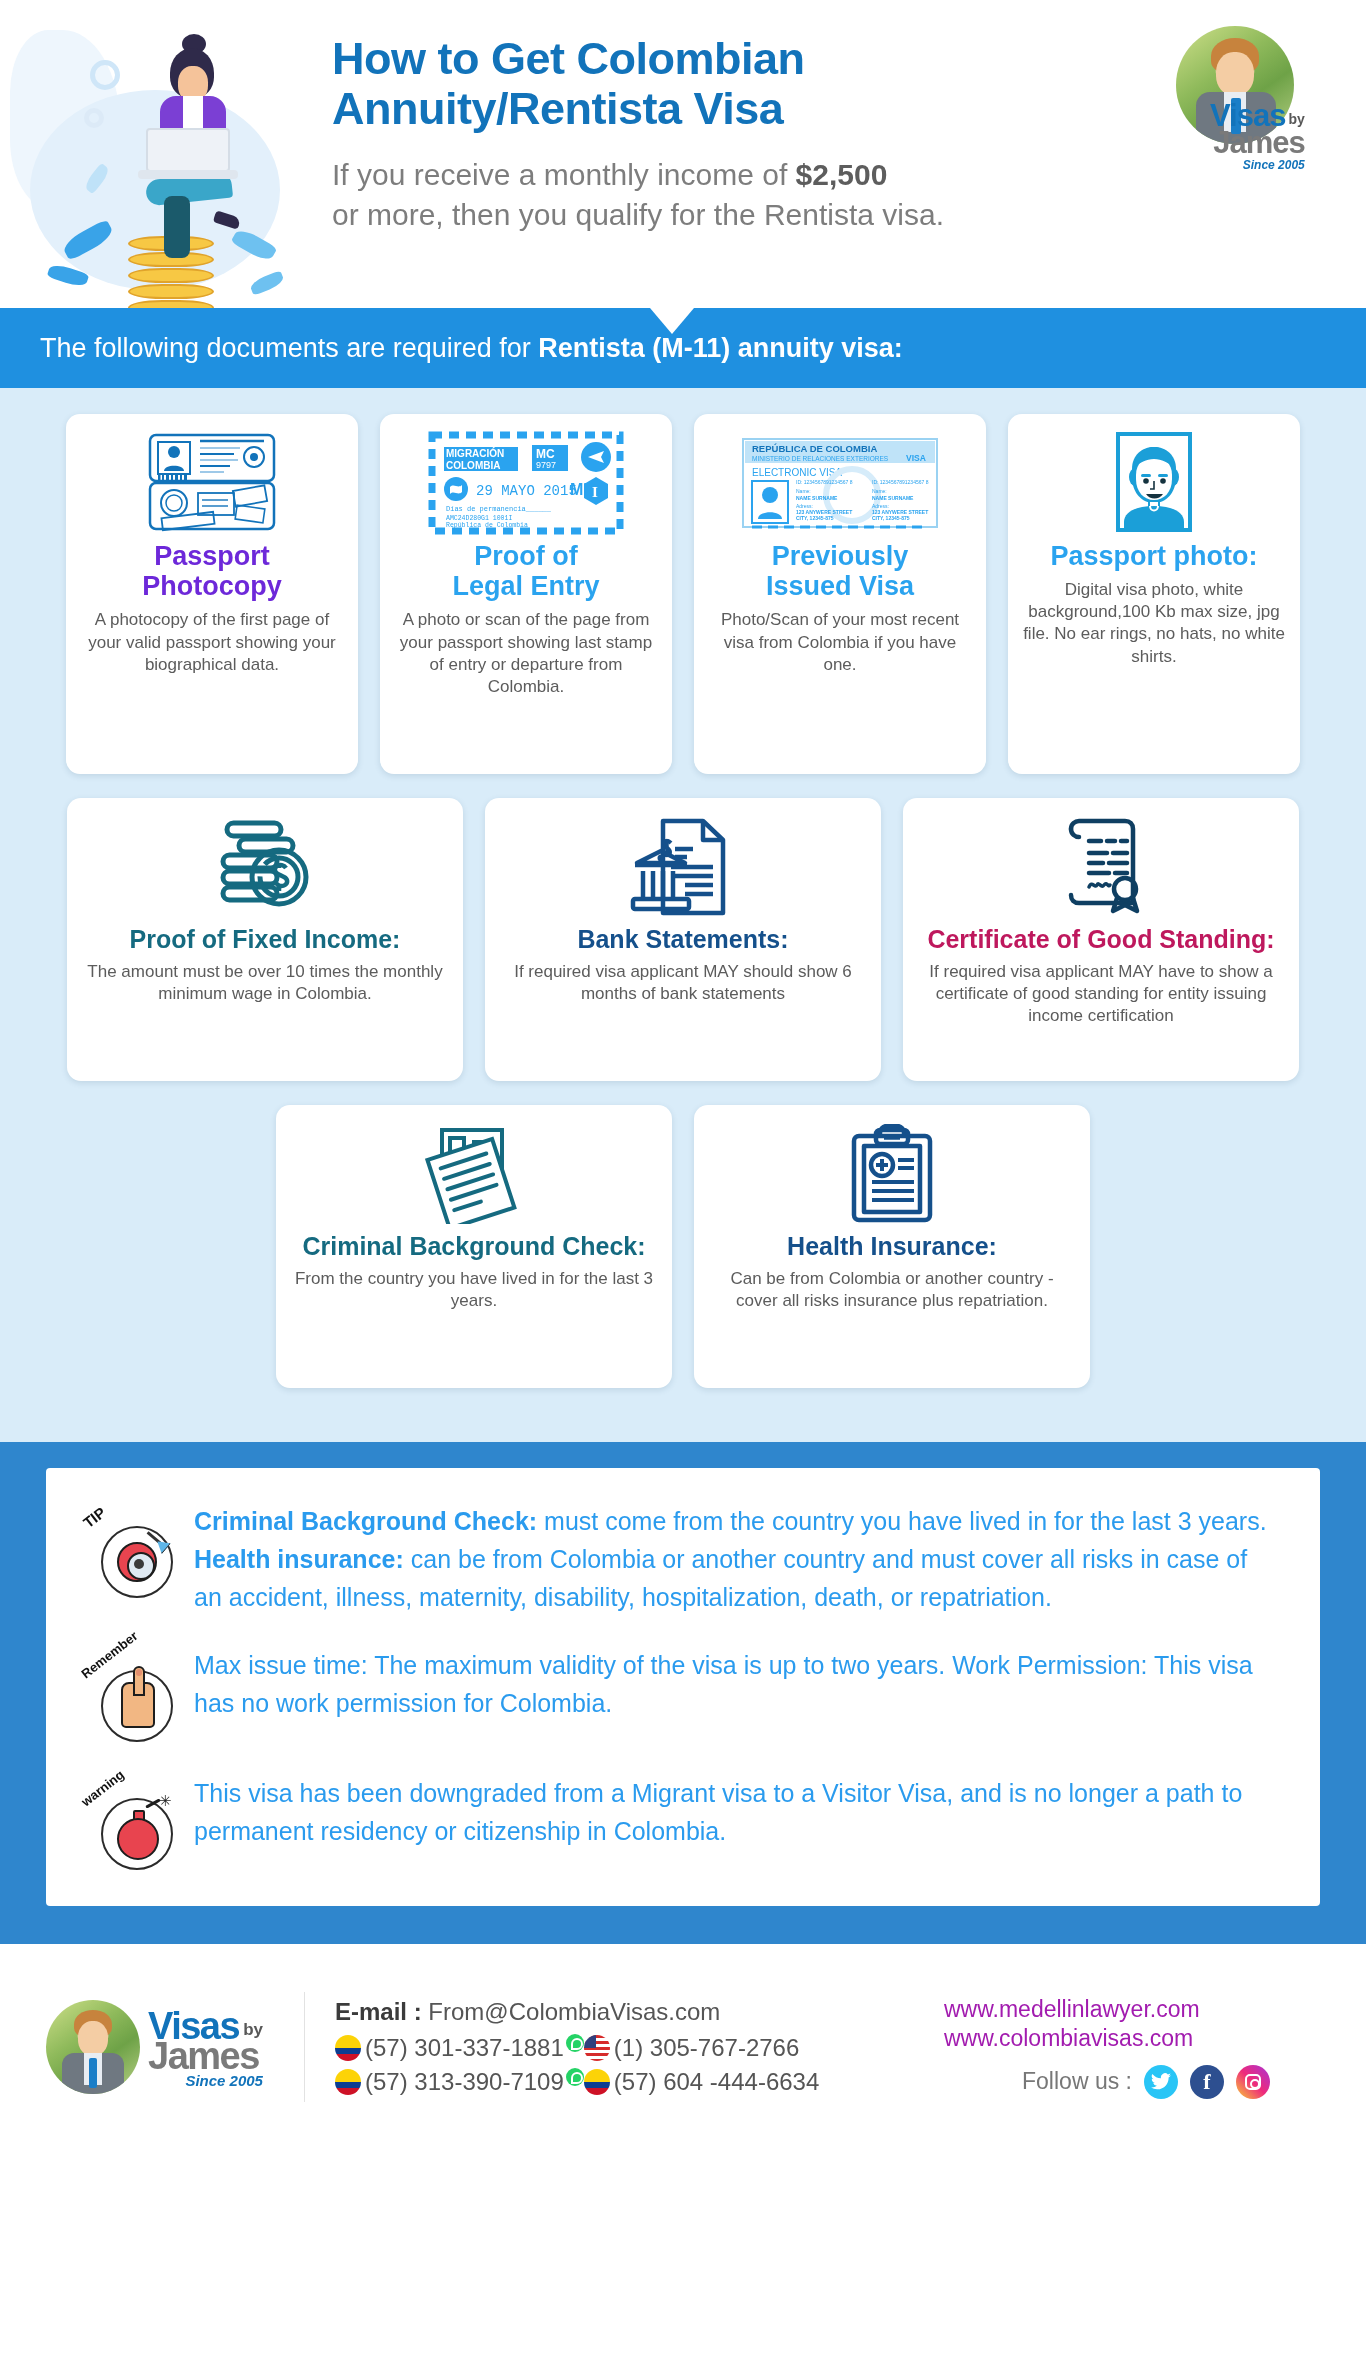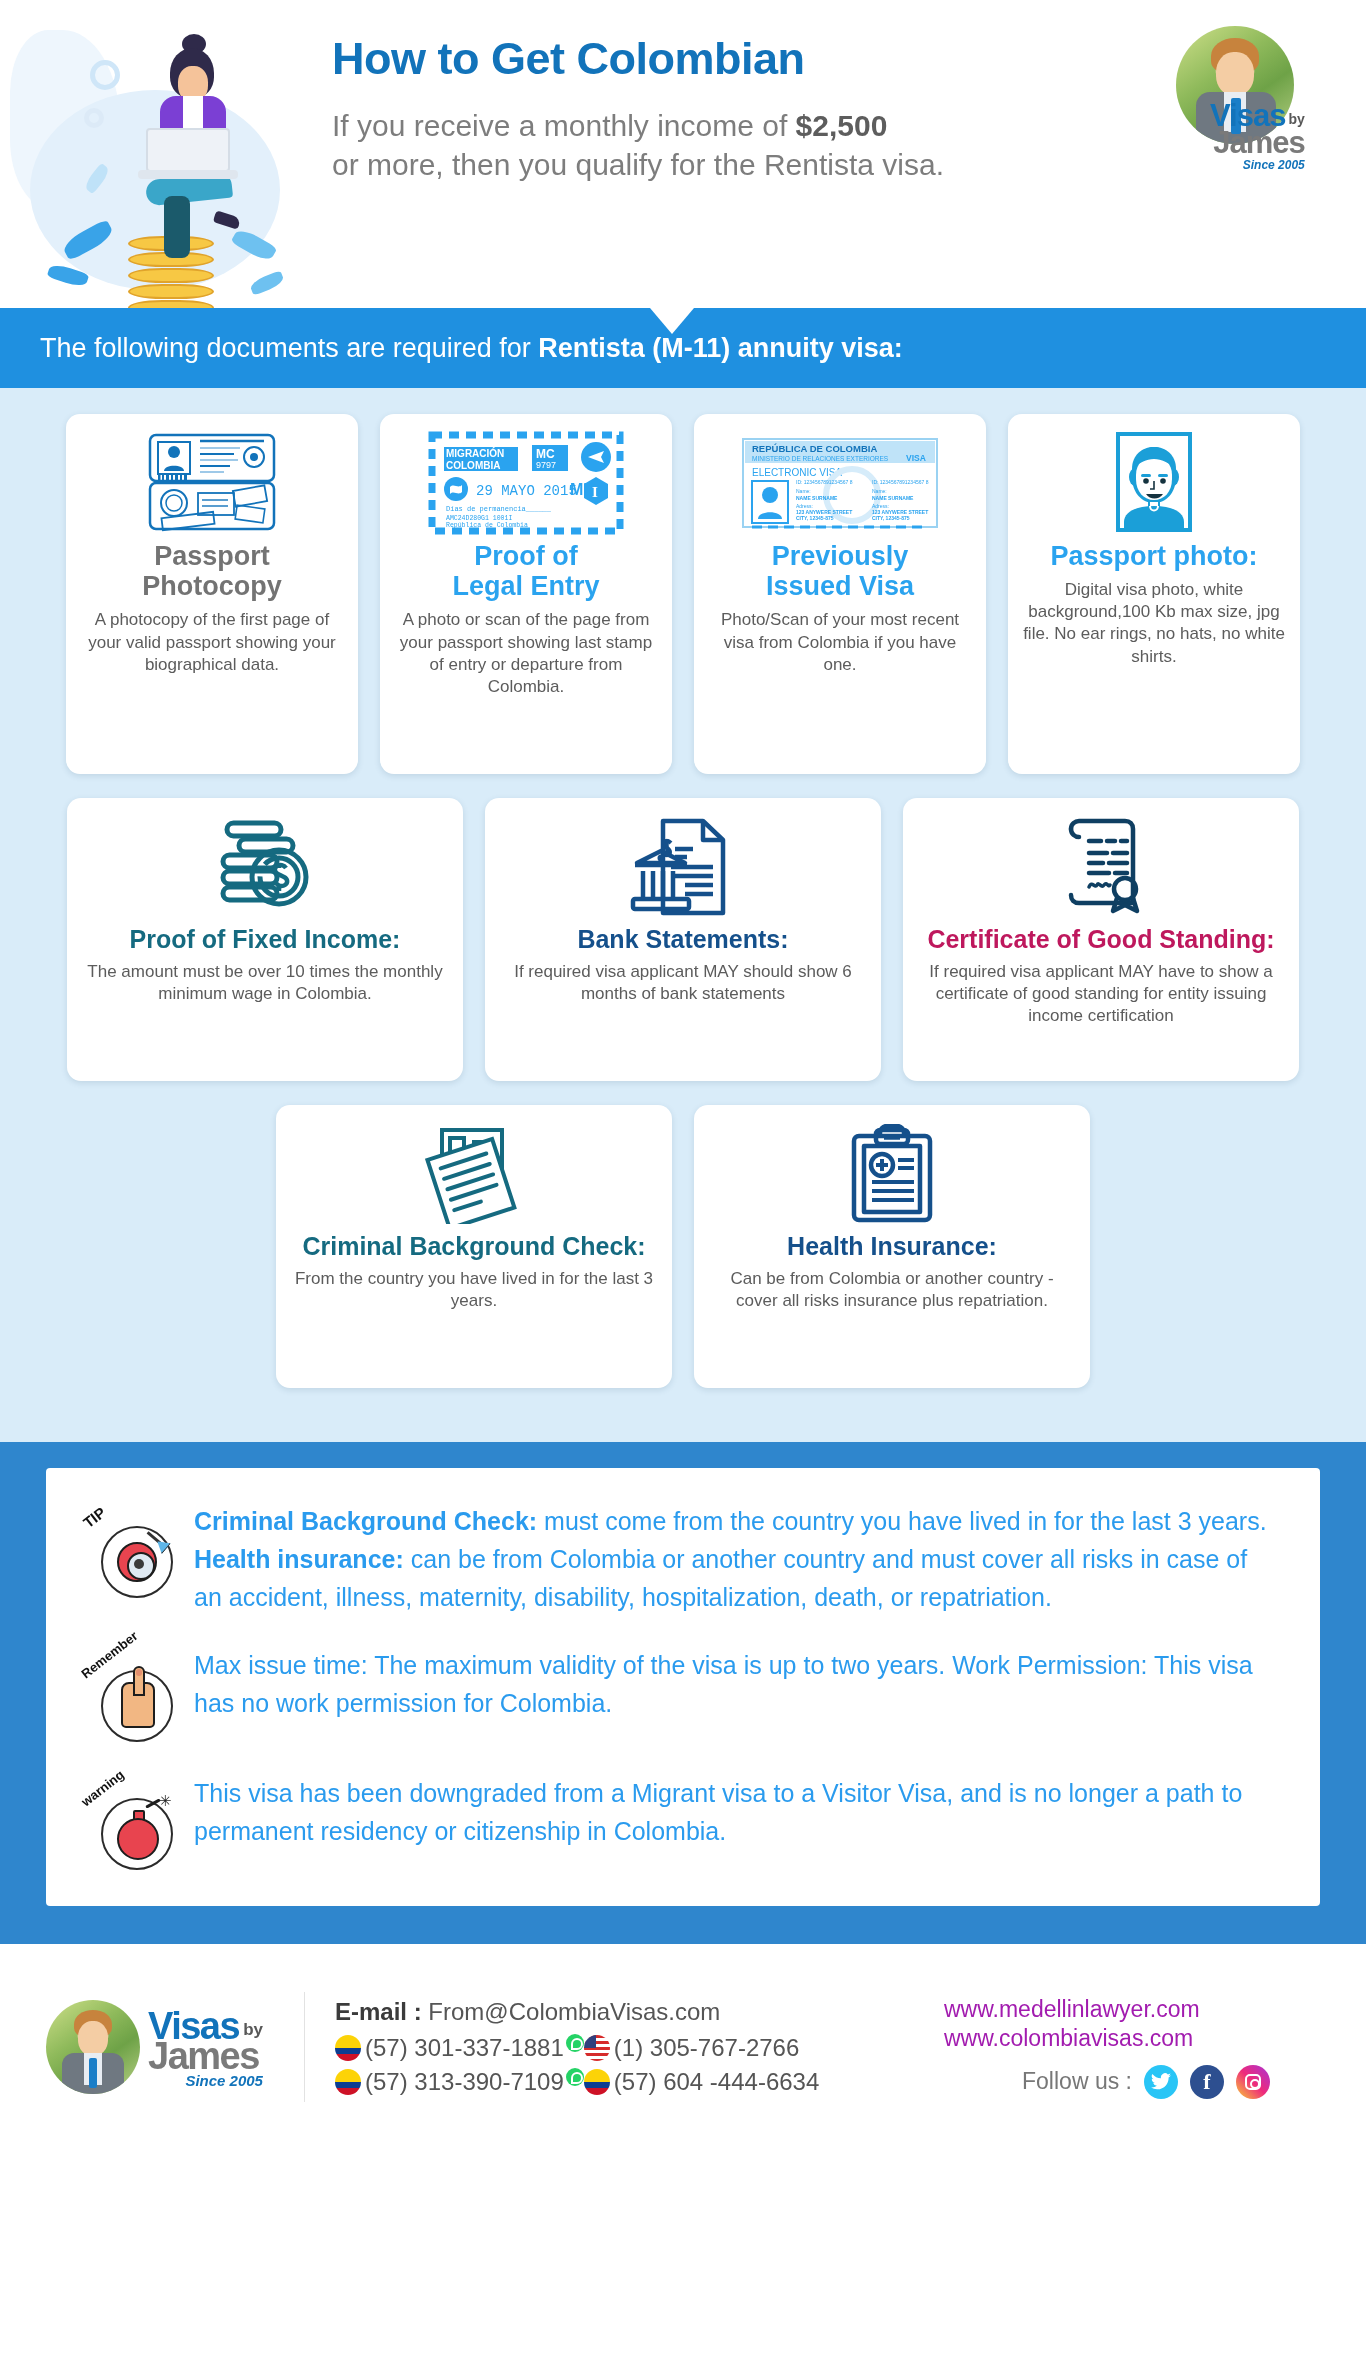--- a/index.html
+++ b/index.html
@@ -212,21 +212,21 @@
   }
   .card .c-desc {
     font-size: 17px;
     line-height: 1.30;
     color: #5c5c5c;
     text-align: center;
   }
 
   
   .row1 .card { width: 292px; min-height: 360px; }
-  .row1 .c-title { font-size: 27px; color: #737373; }
+  .row1 .c-title { font-size: 27px; color: #6d28d9; }
   .row1 .card.accent-light .c-title { color: #2aa3ef; }
 
   
   .row2 .card { width: 396px; min-height: 283px; }
   .row2 .c-title { font-size: 25px; }
 
   
   .row3 .card { width: 396px; min-height: 283px; }
   .row3 .c-title { font-size: 25px; }
 
@@ -435,20 +435,21 @@
     <div class="laptop-base"></div>
     <div class="splash sp1"></div>
     <div class="splash sp2"></div>
     <div class="splash sp3"></div>
     <div class="splash sp4"></div>
   </div>
 
   <div class="header-text">
     <div class="h1-title">
       <div>How to Get Colombian</div>
+      <div>Annuity/Rentista Visa</div>
     </div>
     <div class="h1-sub">
       <span>If you receive a monthly income of </span><b>$2,500</b><br>
       <span>or more, then you qualify for the Rentista visa.</span>
     </div>
   </div>
 
   <div class="brand-badge">
     <div class="brand-photo">
       <div class="bp-hair"></div>

